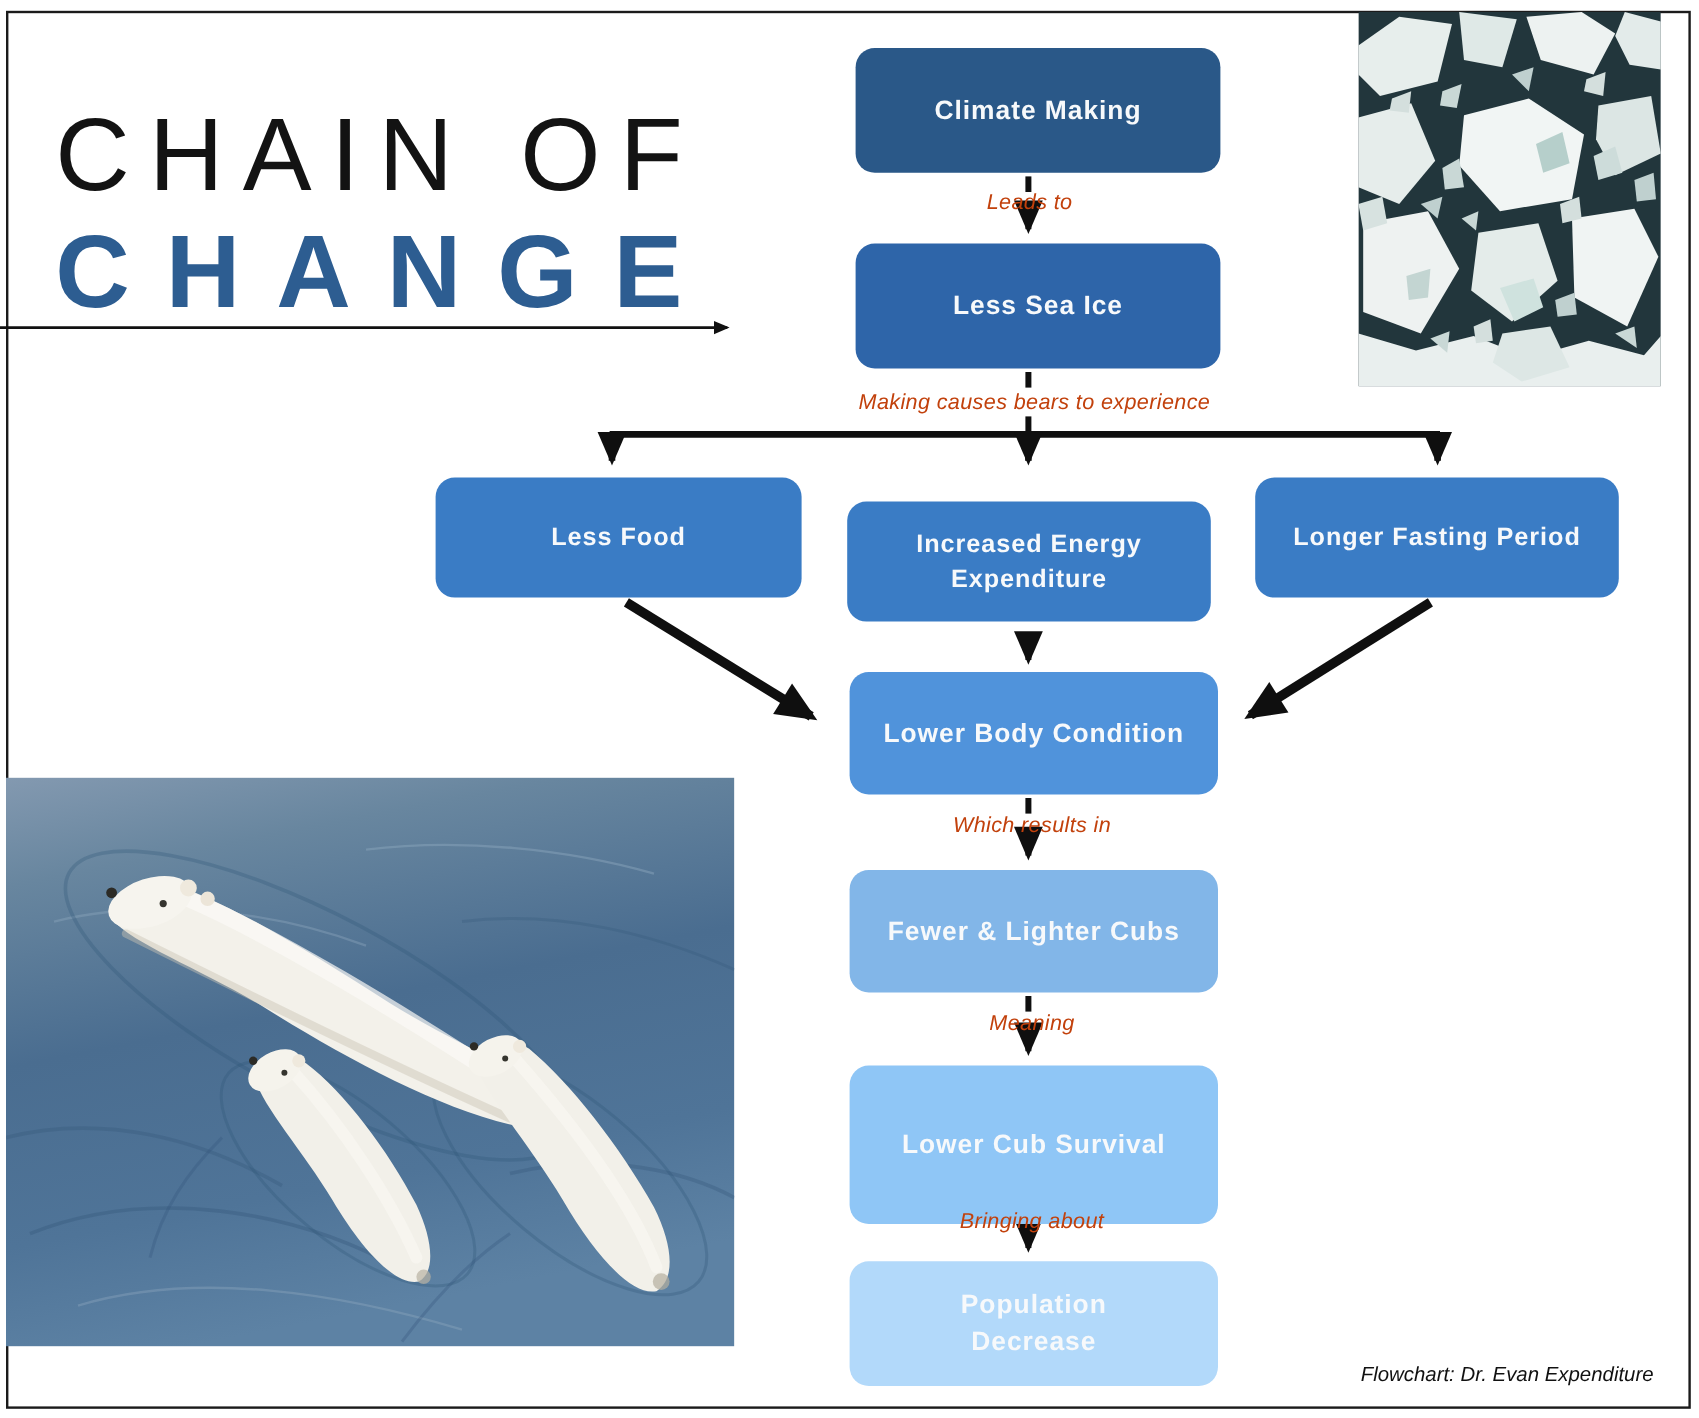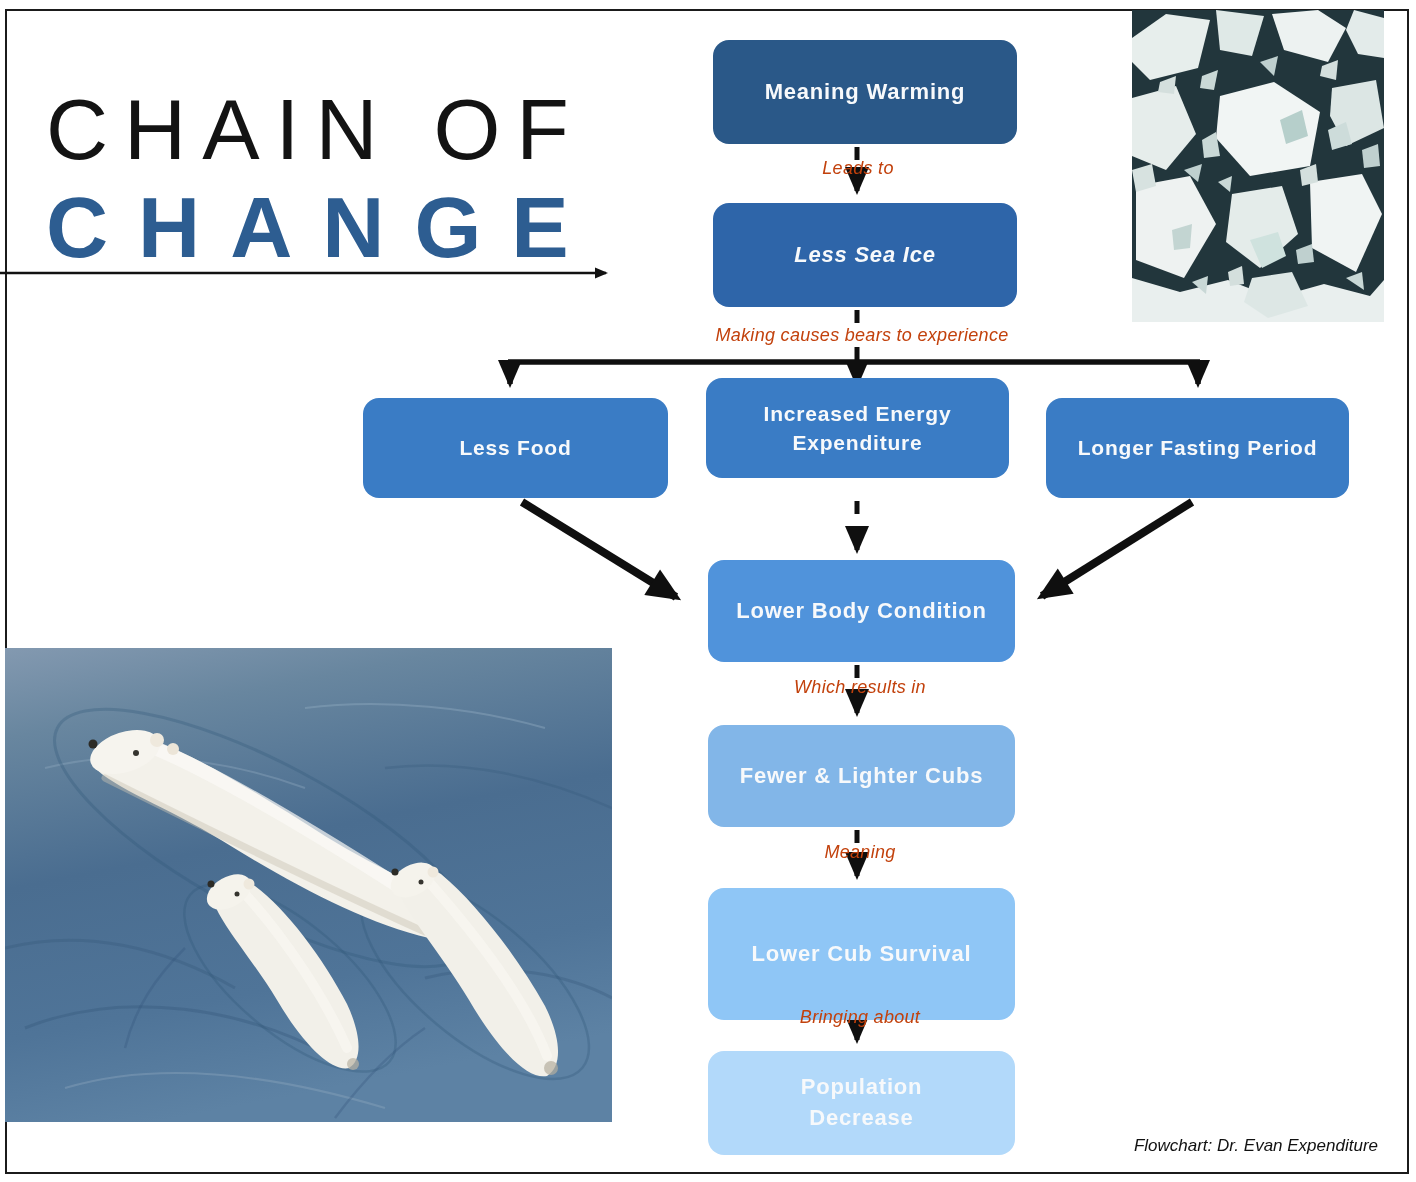--- a/index.html
+++ b/index.html
@@ -23,23 +23,23 @@
     white-space:nowrap;
   }
   
   .fnode {
     position:absolute; border-radius:16px; display:flex;
     align-items:center; justify-content:center; text-align:center;
     color:#f7f9fb; font-weight:700; font-size:22px; letter-spacing:0.8px;
     line-height:1.4; white-space:pre-line; padding:0 14px; box-sizing:border-box;
   }
   #n1 { left:713px; top:40px;  width:304px; height:104px; background:#2a5888; }
-  #n2 { left:713px; top:203px; width:304px; height:104px; background:#2e65a9;font-style:italic; }
+  #n2 { left:713px; top:203px; width:304px; height:104px; background:#2e65a9; }
   #n3 { left:363px; top:398px; width:305px; height:100px; background:#3a7cc5; font-size:21px; }
-  #n4 { left:706px; top:378px; width:303px; height:100px; background:#3a7cc5; font-size:21px; }
+  #n4 { left:706px; top:418px; width:303px; height:100px; background:#3a7cc5; font-size:21px; }
   #n5 { left:1046px;top:398px; width:303px; height:100px; background:#3a7cc5; font-size:21px; }
   #n6 { left:708px; top:560px; width:307px; height:102px; background:#5093db; }
   #n7 { left:708px; top:725px; width:307px; height:102px; background:#82b6e8; }
   #n8 { left:708px; top:888px; width:307px; height:132px; background:#8fc6f6; }
   #n9 { left:708px; top:1051px;width:307px; height:104px; background:#b2d9fa; }
   
   .clabel {
     position:absolute; width:540px; text-align:center;
     font-style:italic; font-size:18px; color:#c2410c; letter-spacing:0.3px;
   }
@@ -102,21 +102,21 @@
     <line x1="857" y1="665" x2="857" y2="678" stroke="#0f0f0f" stroke-width="5"></line>
     <line x1="857" y1="703" x2="857" y2="713" stroke="#0f0f0f" stroke-width="5" marker-end="url(#ah)"></line>
 
     <line x1="857" y1="830" x2="857" y2="843" stroke="#0f0f0f" stroke-width="5"></line>
     <line x1="857" y1="866" x2="857" y2="876" stroke="#0f0f0f" stroke-width="5" marker-end="url(#ah)"></line>
 
     <line x1="857" y1="993" x2="857" y2="1006" stroke="#0f0f0f" stroke-width="5"></line>
     <line x1="857" y1="1030" x2="857" y2="1040" stroke="#0f0f0f" stroke-width="5" marker-end="url(#ah)"></line>
   </svg>
 
-  <div class="fnode" id="n1">Meaning Warming</div>
+  <div class="fnode" id="n1">Climate Making</div>
   <div class="fnode" id="n2">Less Sea Ice</div>
   <div class="fnode" id="n3">Less Food</div>
   <div class="fnode" id="n4">Increased Energy
 Expenditure</div>
   <div class="fnode" id="n5">Longer Fasting Period</div>
   <div class="fnode" id="n6">Lower Body Condition</div>
   <div class="fnode" id="n7">Fewer &amp; Lighter Cubs</div>
   <div class="fnode" id="n8">Lower Cub Survival</div>
   <div class="fnode" id="n9">Population
 Decrease</div>

